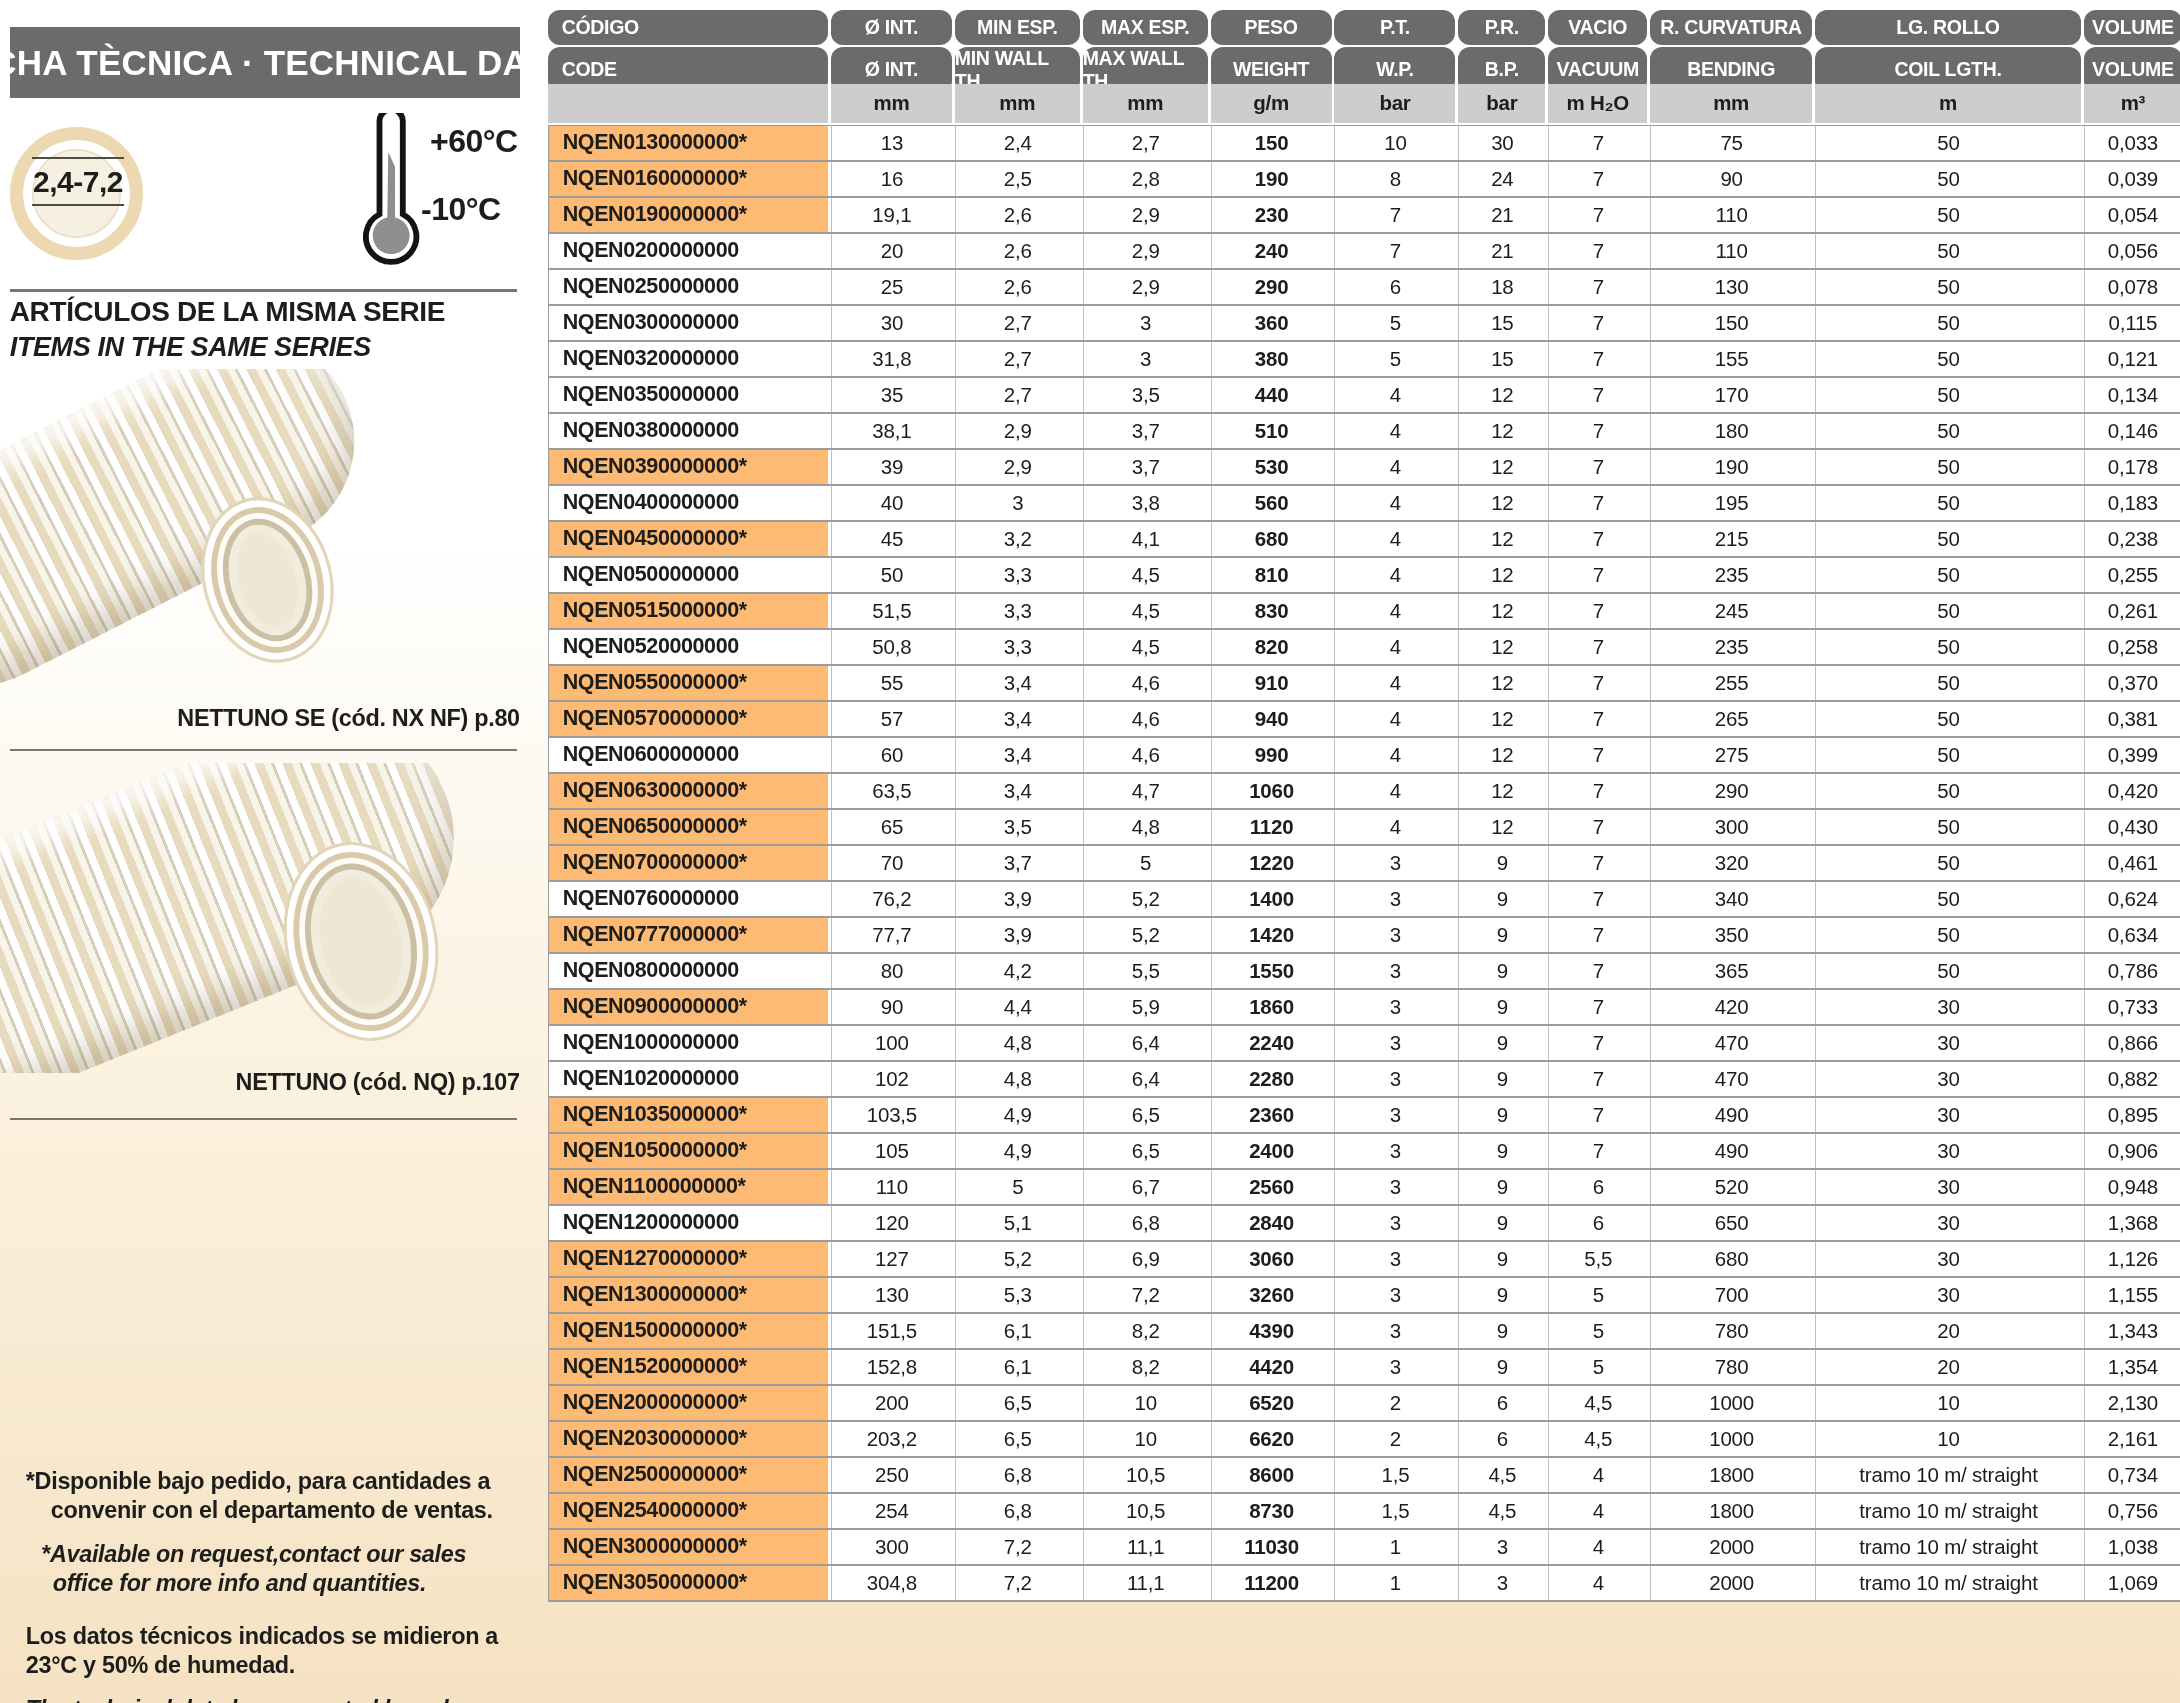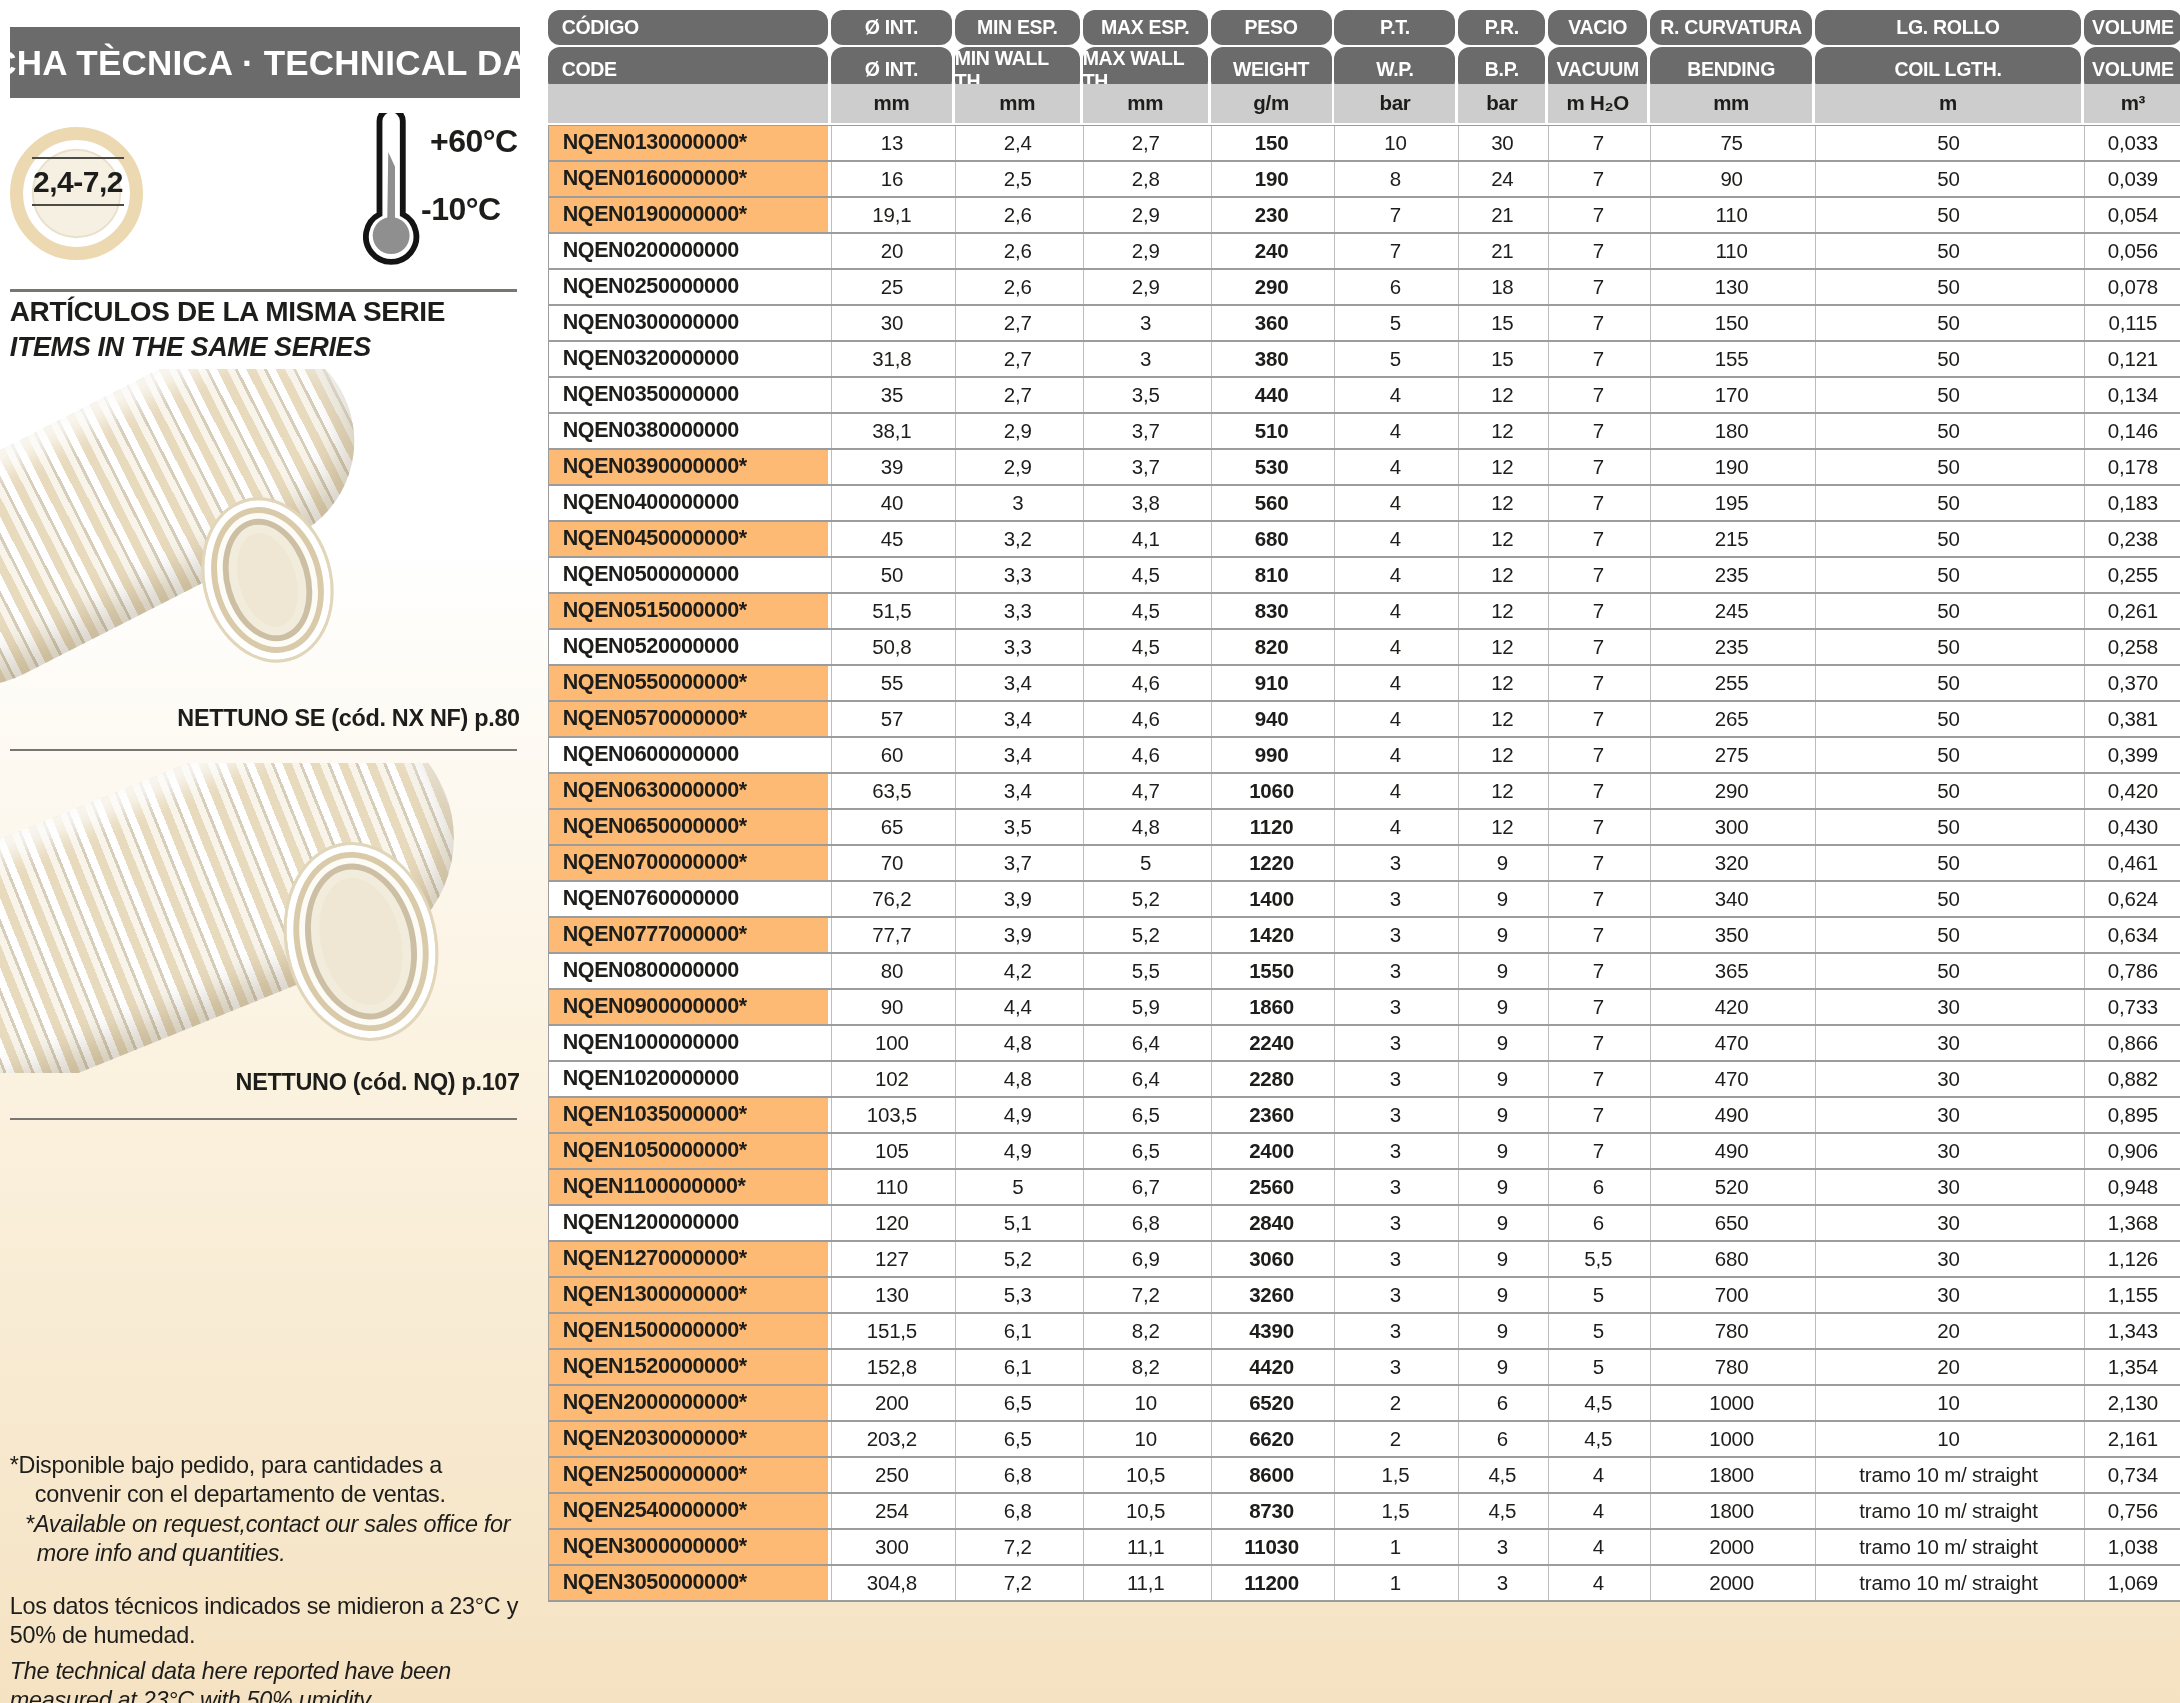--- a/index.html
+++ b/index.html
@@ -57,21 +57,21 @@
                 inset 0 0 0 24.4px #cdbfa4, inset 0 0 0 33px #f2ecdc;
   }
   .f1 .mouth { left:203px; top:127px; width:123px; height:162px; transform:rotate(-16deg); }
   .f2 .mouth { left:285px; top:78px; width:146px; height:195px; transform:rotate(-13deg); }
 
   .fig-caption { position:absolute; left:9.8px; width:510px; text-align:right; font-size:23.4px; font-weight:bold; letter-spacing:-0.3px; }
   .cap1 { top:705px; }
   .cap2 { top:1069px; }
 
   .footnotes { position:absolute; left:9.8px; top:1451px; width:524px; font-size:23.4px; line-height:1.22; letter-spacing:-0.3px; }
-  .footnotes p { margin:0; }
+  .footnotes p { margin:16px;font-weight:bold; }
   .fn-es { padding-left:25px; text-indent:-25px; }
   .fn-en { font-style:italic; padding-left:27px; text-indent:-11.7px; margin-top:2px !important; }
   .fn-meas-es { margin-top:25px !important; }
   .fn-meas-en { font-style:italic; margin-top:7.8px !important; }
 
   
   .dtable { position:absolute; left:548px; top:9.8px; width:1633px;
     --cols:280px 121px 125px 125px 121px 121px 87px 99px 162px 266px 98px; }
   .hrow { display:grid; grid-template-columns:var(--cols); column-gap:2.9px; height:35px; margin-bottom:2px; background:transparent; }
   .hrow.units { height:39px; }

